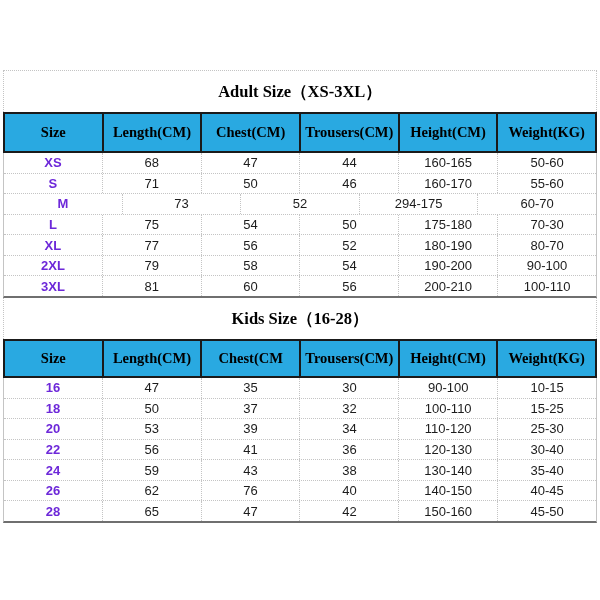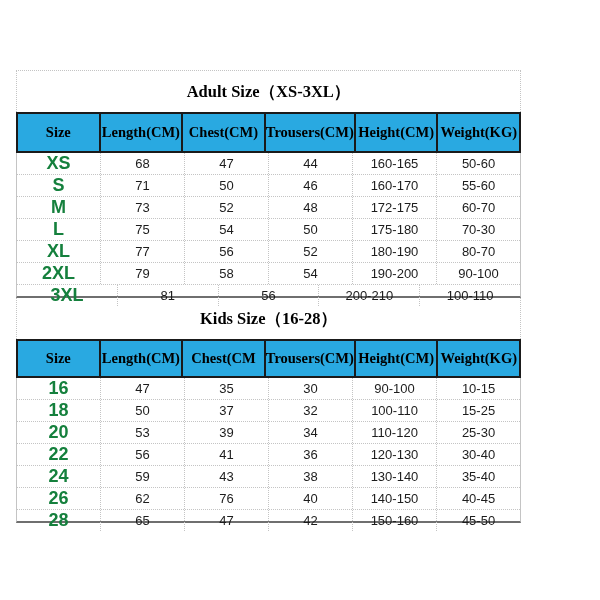--- a/index.html
+++ b/index.html
@@ -7,23 +7,23 @@
     padding: 0;
     width: 600px;
     height: 600px;
     background: #ffffff;
     font-family: "Liberation Sans", sans-serif;
     position: relative;
     overflow: hidden;
   }
   .chart-wrap {
     position: absolute;
-    left: 16px;
+    left: 3px;
     top: 70px;
-    width: 505px;
+    width: 594px;
   }
   .tbl-title {
     text-align: center;
     font-family: "Liberation Serif", "DejaVu Serif", serif;
     font-weight: bold;
     font-size: 16.5px;
     color: #000;
     border: 1px dotted var(--border-light);
     border-bottom: none;
     box-sizing: border-box;
@@ -77,22 +77,22 @@
     justify-content: center;
     font-size: 13px;
     color: #1c1c1c;
     border-right: 1px dotted var(--border-light);
     box-sizing: border-box;
     white-space: nowrap;
   }
   .td:last-child { border-right: none; }
   .td.size-col {
     font-weight: bold;
-    font-size: 18px;
-    color: #15803d;
+    font-size: 13px;
+    color: #6d28d9;
   }
 </style>
 </head>
 <body>
 
 <div class="chart-wrap">
 
   <section class="t0">
     <div class="tbl-title">Adult Size（XS-3XL）</div>
     <div class="thead">
@@ -117,22 +117,21 @@
           <div class="td">71</div>
           <div class="td">50</div>
           <div class="td">46</div>
           <div class="td">160-170</div>
           <div class="td">55-60</div>
         </div>
         <div class="tr">
           <div class="td size-col">M</div>
           <div class="td">73</div>
           <div class="td">52</div>
-          <div class="td">48</div>
-          <div class="td">172-175</div>
+          <div class="td">294-175</div>
           <div class="td">60-70</div>
         </div>
         <div class="tr">
           <div class="td size-col">L</div>
           <div class="td">75</div>
           <div class="td">54</div>
           <div class="td">50</div>
           <div class="td">175-180</div>
           <div class="td">70-30</div>
         </div>
@@ -148,20 +147,21 @@
           <div class="td size-col">2XL</div>
           <div class="td">79</div>
           <div class="td">58</div>
           <div class="td">54</div>
           <div class="td">190-200</div>
           <div class="td">90-100</div>
         </div>
         <div class="tr">
           <div class="td size-col">3XL</div>
           <div class="td">81</div>
+          <div class="td">60</div>
           <div class="td">56</div>
           <div class="td">200-210</div>
           <div class="td">100-110</div>
         </div>
       </div>
   </section>
 
   <section class="t1">
     <div class="tbl-title">Kids Size（16-28）</div>
     <div class="thead">

